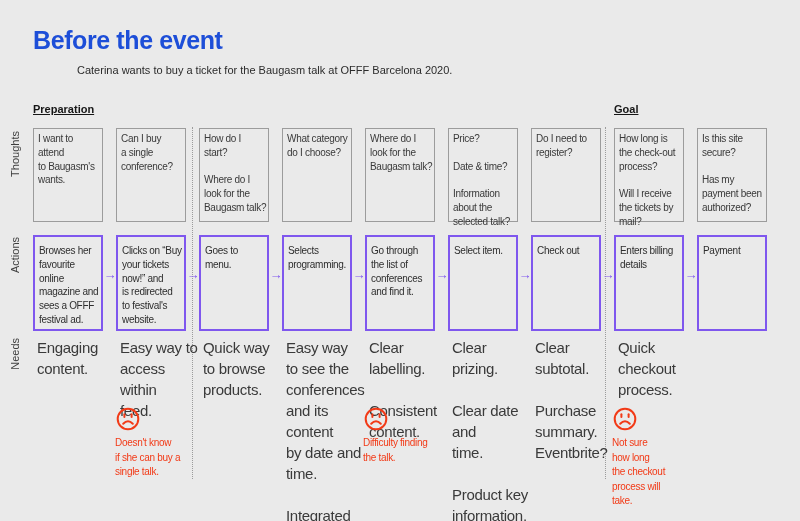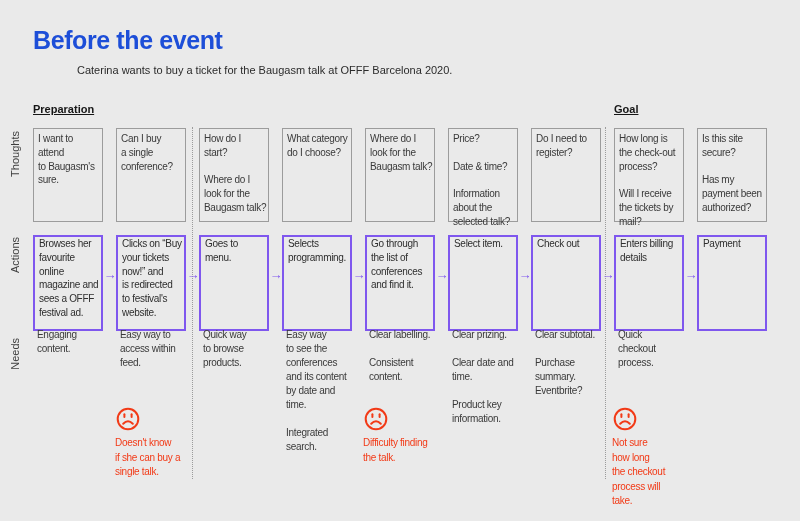--- a/index.html
+++ b/index.html
@@ -36,31 +36,31 @@
   .thought-box {
     position: absolute; top: 128px; width: 70px; height: 94px;
     box-sizing: border-box; border: 1px solid #9c9c9c;
     padding: 3px 1px 0 4px;
     font-size: 10px; line-height: 1.38; letter-spacing: -0.3px;
     white-space: pre-line; color: #3a3a3a;
   }
   .action-box {
     position: absolute; top: 235px; width: 70px; height: 96px;
     box-sizing: border-box; border: 2px solid var(--action-accent, #7f57ee);
-    padding: 0 1px 0 4px;
+    padding: 7px 1px 0 4px;
     font-size: 10px; line-height: 1.38; letter-spacing: -0.3px;
     white-space: pre-line; color: #2e2e2e;
   }
   .arrow {
     position: absolute; top: 267px; width: 14px; text-align: center;
     font-size: 13px; color: var(--action-accent, #7f57ee);
   }
   .needs-block {
-    position: absolute; top: 328px; width: 80px;
-    font-size: 10px; line-height: 1.4; letter-spacing: -0.3px;
+    position: absolute; top: 337px; width: 80px;
+    font-size: 15px; line-height: 1.4; letter-spacing: -0.3px;
     white-space: pre-line; color: #3a3a3a;
   }
   .pain {
     position: absolute; top: 406px; width: 96px;
     color: var(--pain-red, #f23a17);
   }
   .pain svg { display: block; }
   .pain-text {
     margin-top: 4px;
     font-size: 10px; line-height: 1.45; letter-spacing: -0.3px;
@@ -81,21 +81,21 @@
   <div class="row-label" style="top:131px">Thoughts</div>
   <div class="row-label" style="top:237px">Actions</div>
   <div class="row-label" style="top:338px">Needs</div>
 
   <div class="vsep" style="left:192px"></div>
   <div class="vsep" style="left:605px"></div>
 
   <div class="thought-box" style="left:33px">I want to
 attend
 to Baugasm's
-sure.</div>
+wants.</div>
   <div class="thought-box" style="left:116px">Can I buy
 a single
 conference?</div>
   <div class="thought-box" style="left:199px">How do I
 start?
 
 Where do I
 look for the
 Baugasm talk?</div>
   <div class="thought-box" style="left:282px">What category

